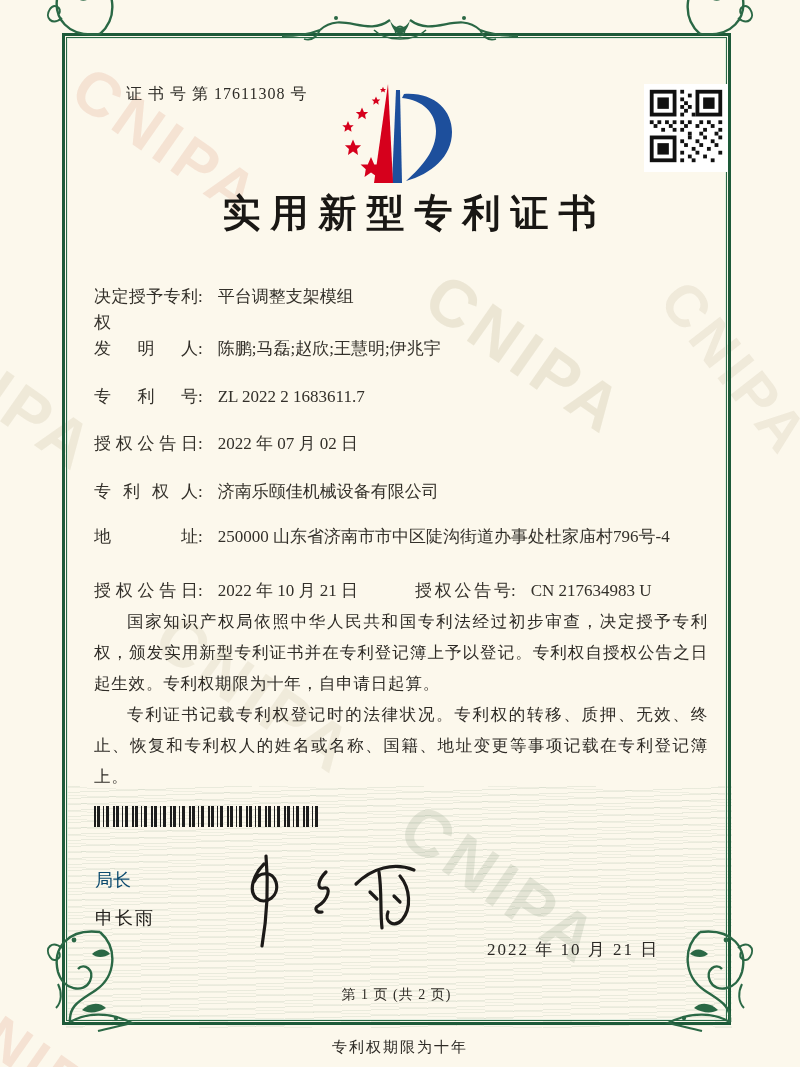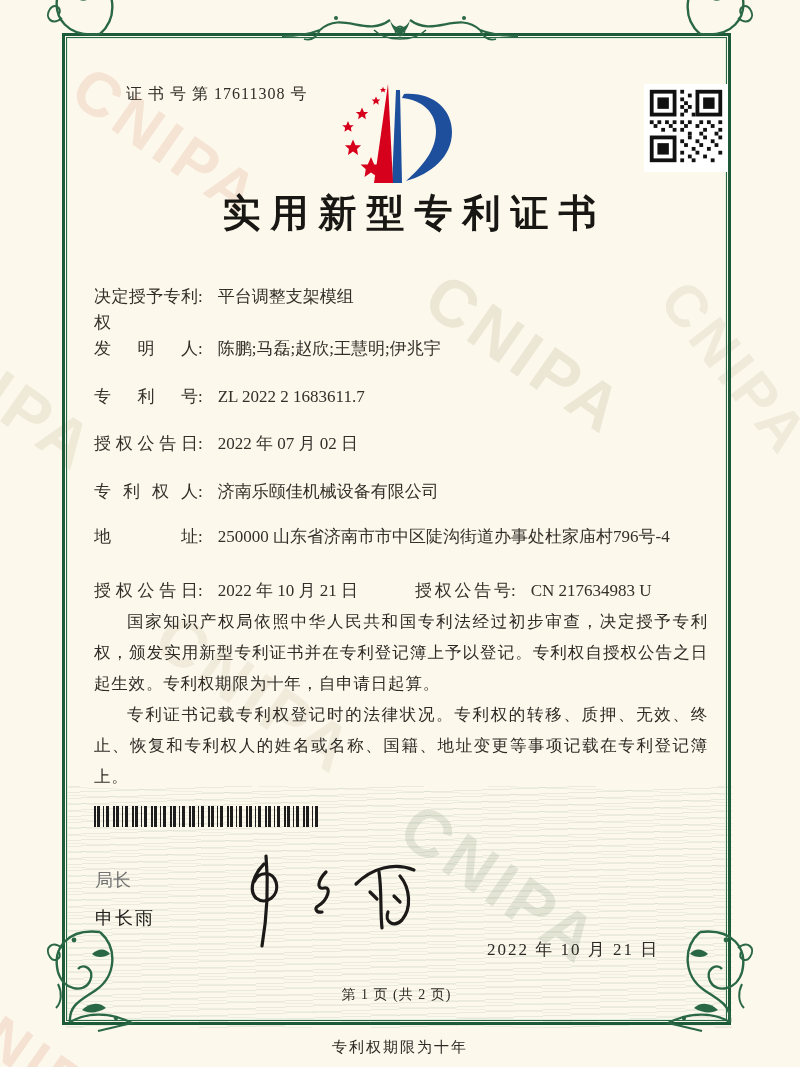--- a/index.html
+++ b/index.html
@@ -83,21 +83,21 @@
   
   .barcode{
     position:absolute;left:94px;top:806px;width:224px;height:21px;z-index:4;
     background:repeating-linear-gradient(90deg,
       #1d1d1d 0 2px, transparent 2px 3px,
       #1d1d1d 3px 6px, transparent 6px 9px,
       #1d1d1d 9px 10px, transparent 10px 12px,
       #1d1d1d 12px 15px, transparent 15px 19px);
   }
   
-  .director-label{position:absolute;left:95px;top:868px;font-size:18px;z-index:4;color:#737373;}
+  .director-label{position:absolute;left:95px;top:868px;font-size:18px;z-index:4;color:#0c4a6e;}
   .director-name{position:absolute;left:95px;top:906px;font-size:18px;z-index:4;letter-spacing:2px;color:#22201c;}
   .signature{position:absolute;left:214px;top:850px;z-index:4;}
   .sign-date{
     position:absolute;left:468px;top:938px;width:210px;z-index:4;
     text-align:center;font-size:17px;letter-spacing:2px;color:#2b2925;
   }
   
   .page-info{
     position:absolute;left:62px;top:986px;width:669px;z-index:4;
     text-align:center;font-size:14px;color:#2e2b26;letter-spacing:1px;

